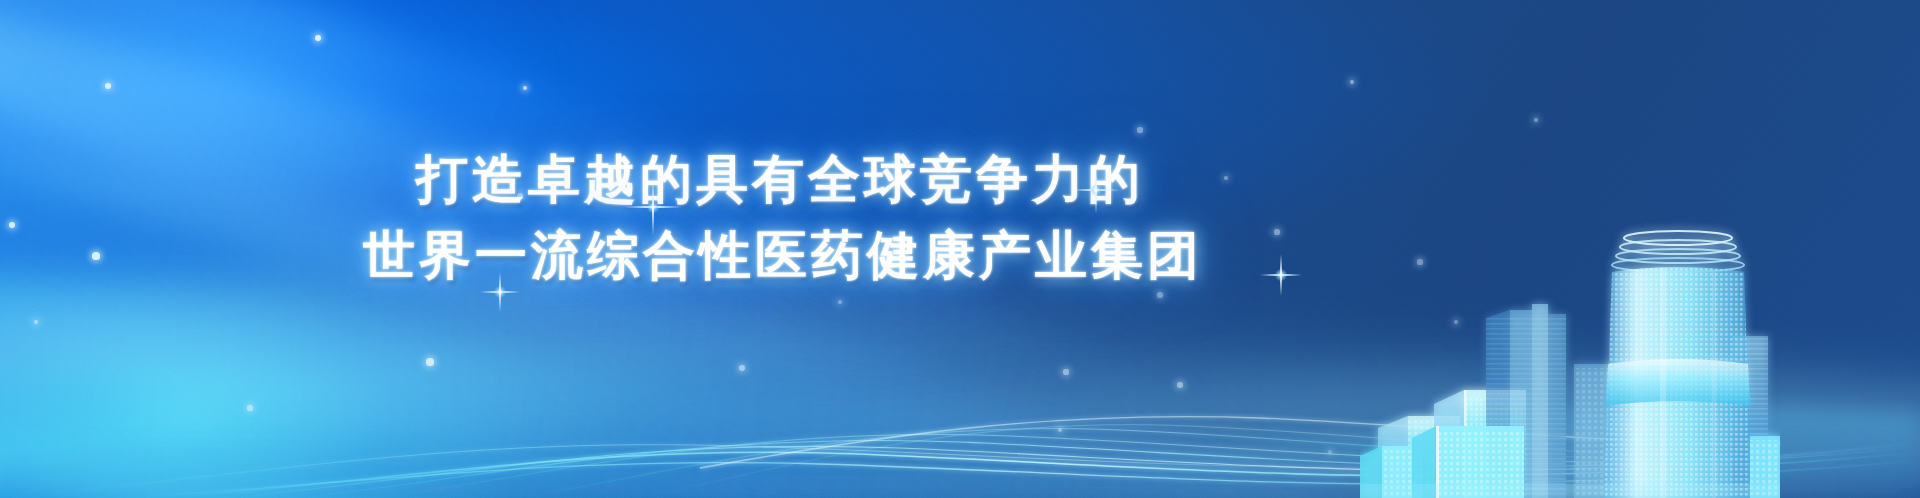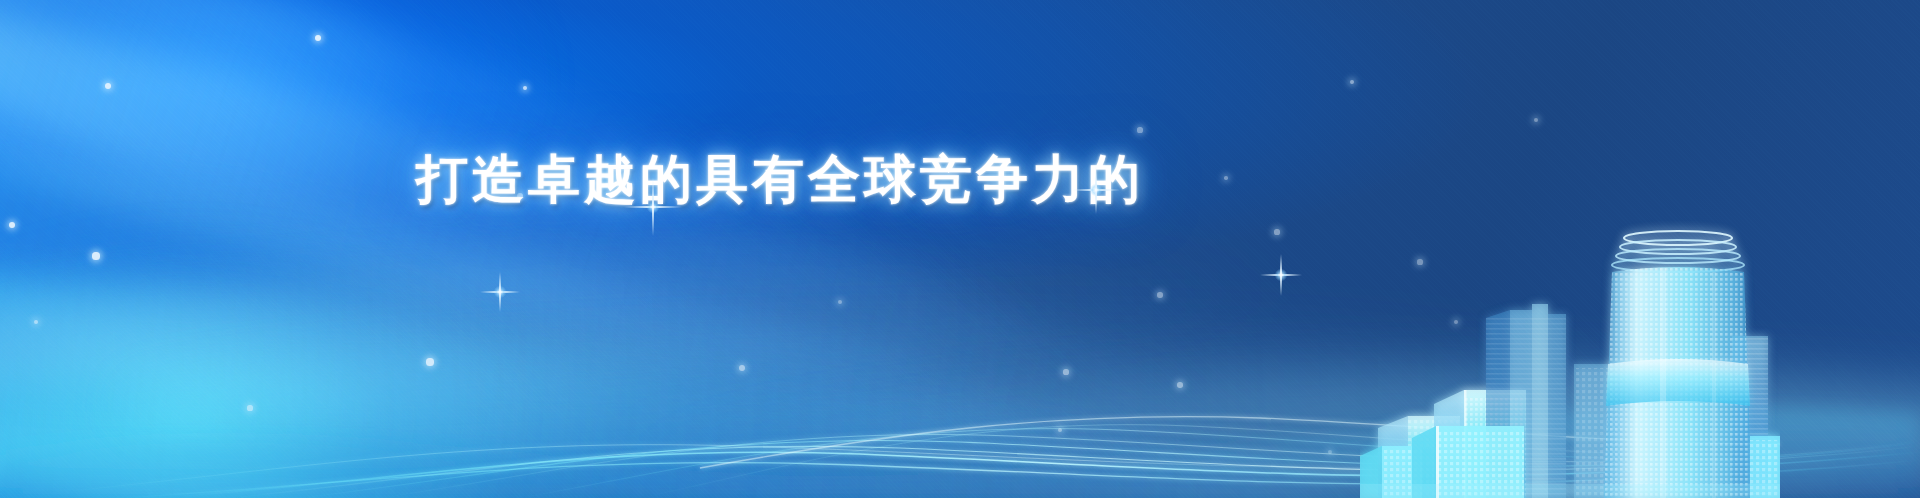--- a/index.html
+++ b/index.html
@@ -372,20 +372,21 @@
 
       <rect x="390" y="268" width="30" height="62" fill="#7fe9ff" opacity="0.85"></rect>
       <rect x="390" y="272" width="30" height="58" fill="url(#winGrid)" opacity="0.55"></rect>
 
       <rect x="0" y="316" width="420" height="14" fill="#a9f1ff" opacity="0.22"></rect>
     </g>
   </svg>
 
   <div class="headline">
     <span class="headline-line l1">打造卓越的具有全球竞争力的</span>
+    <span class="headline-line l2">世界一流综合性医药健康产业集团</span>
   </div>
 
   <div class="star" style="left:624px; top:178px; width:58px; height:58px;">
       <i></i>
     </div>
   <div class="star" style="left:1072px; top:166px; width:48px; height:48px;">
       <i></i>
     </div>
   <div class="star" style="left:1260px; top:254px; width:42px; height:42px;">
       <i></i>

